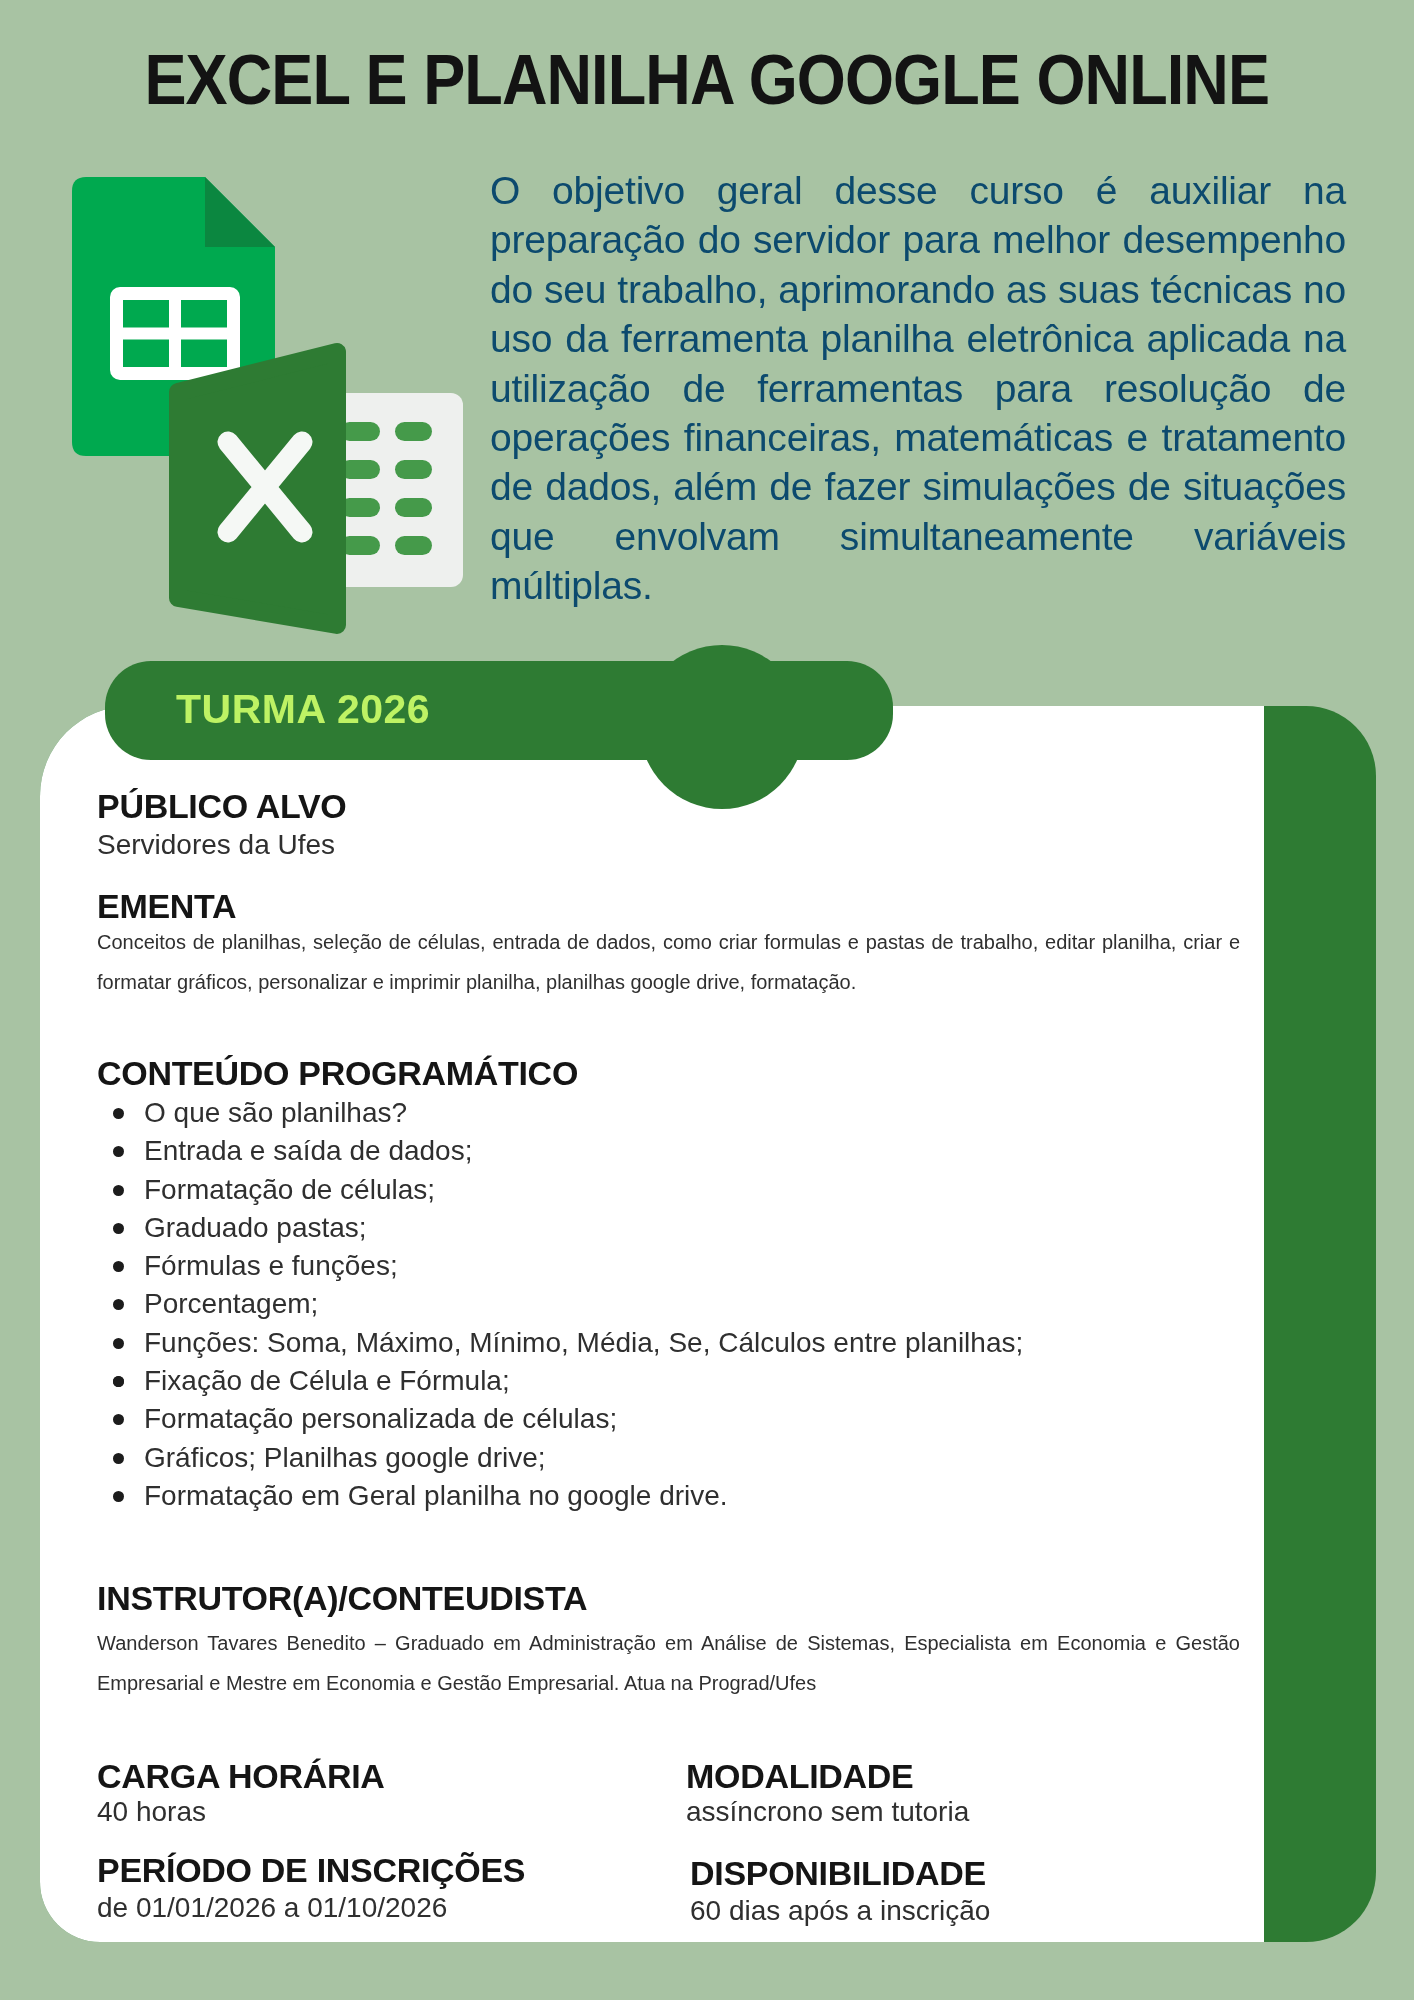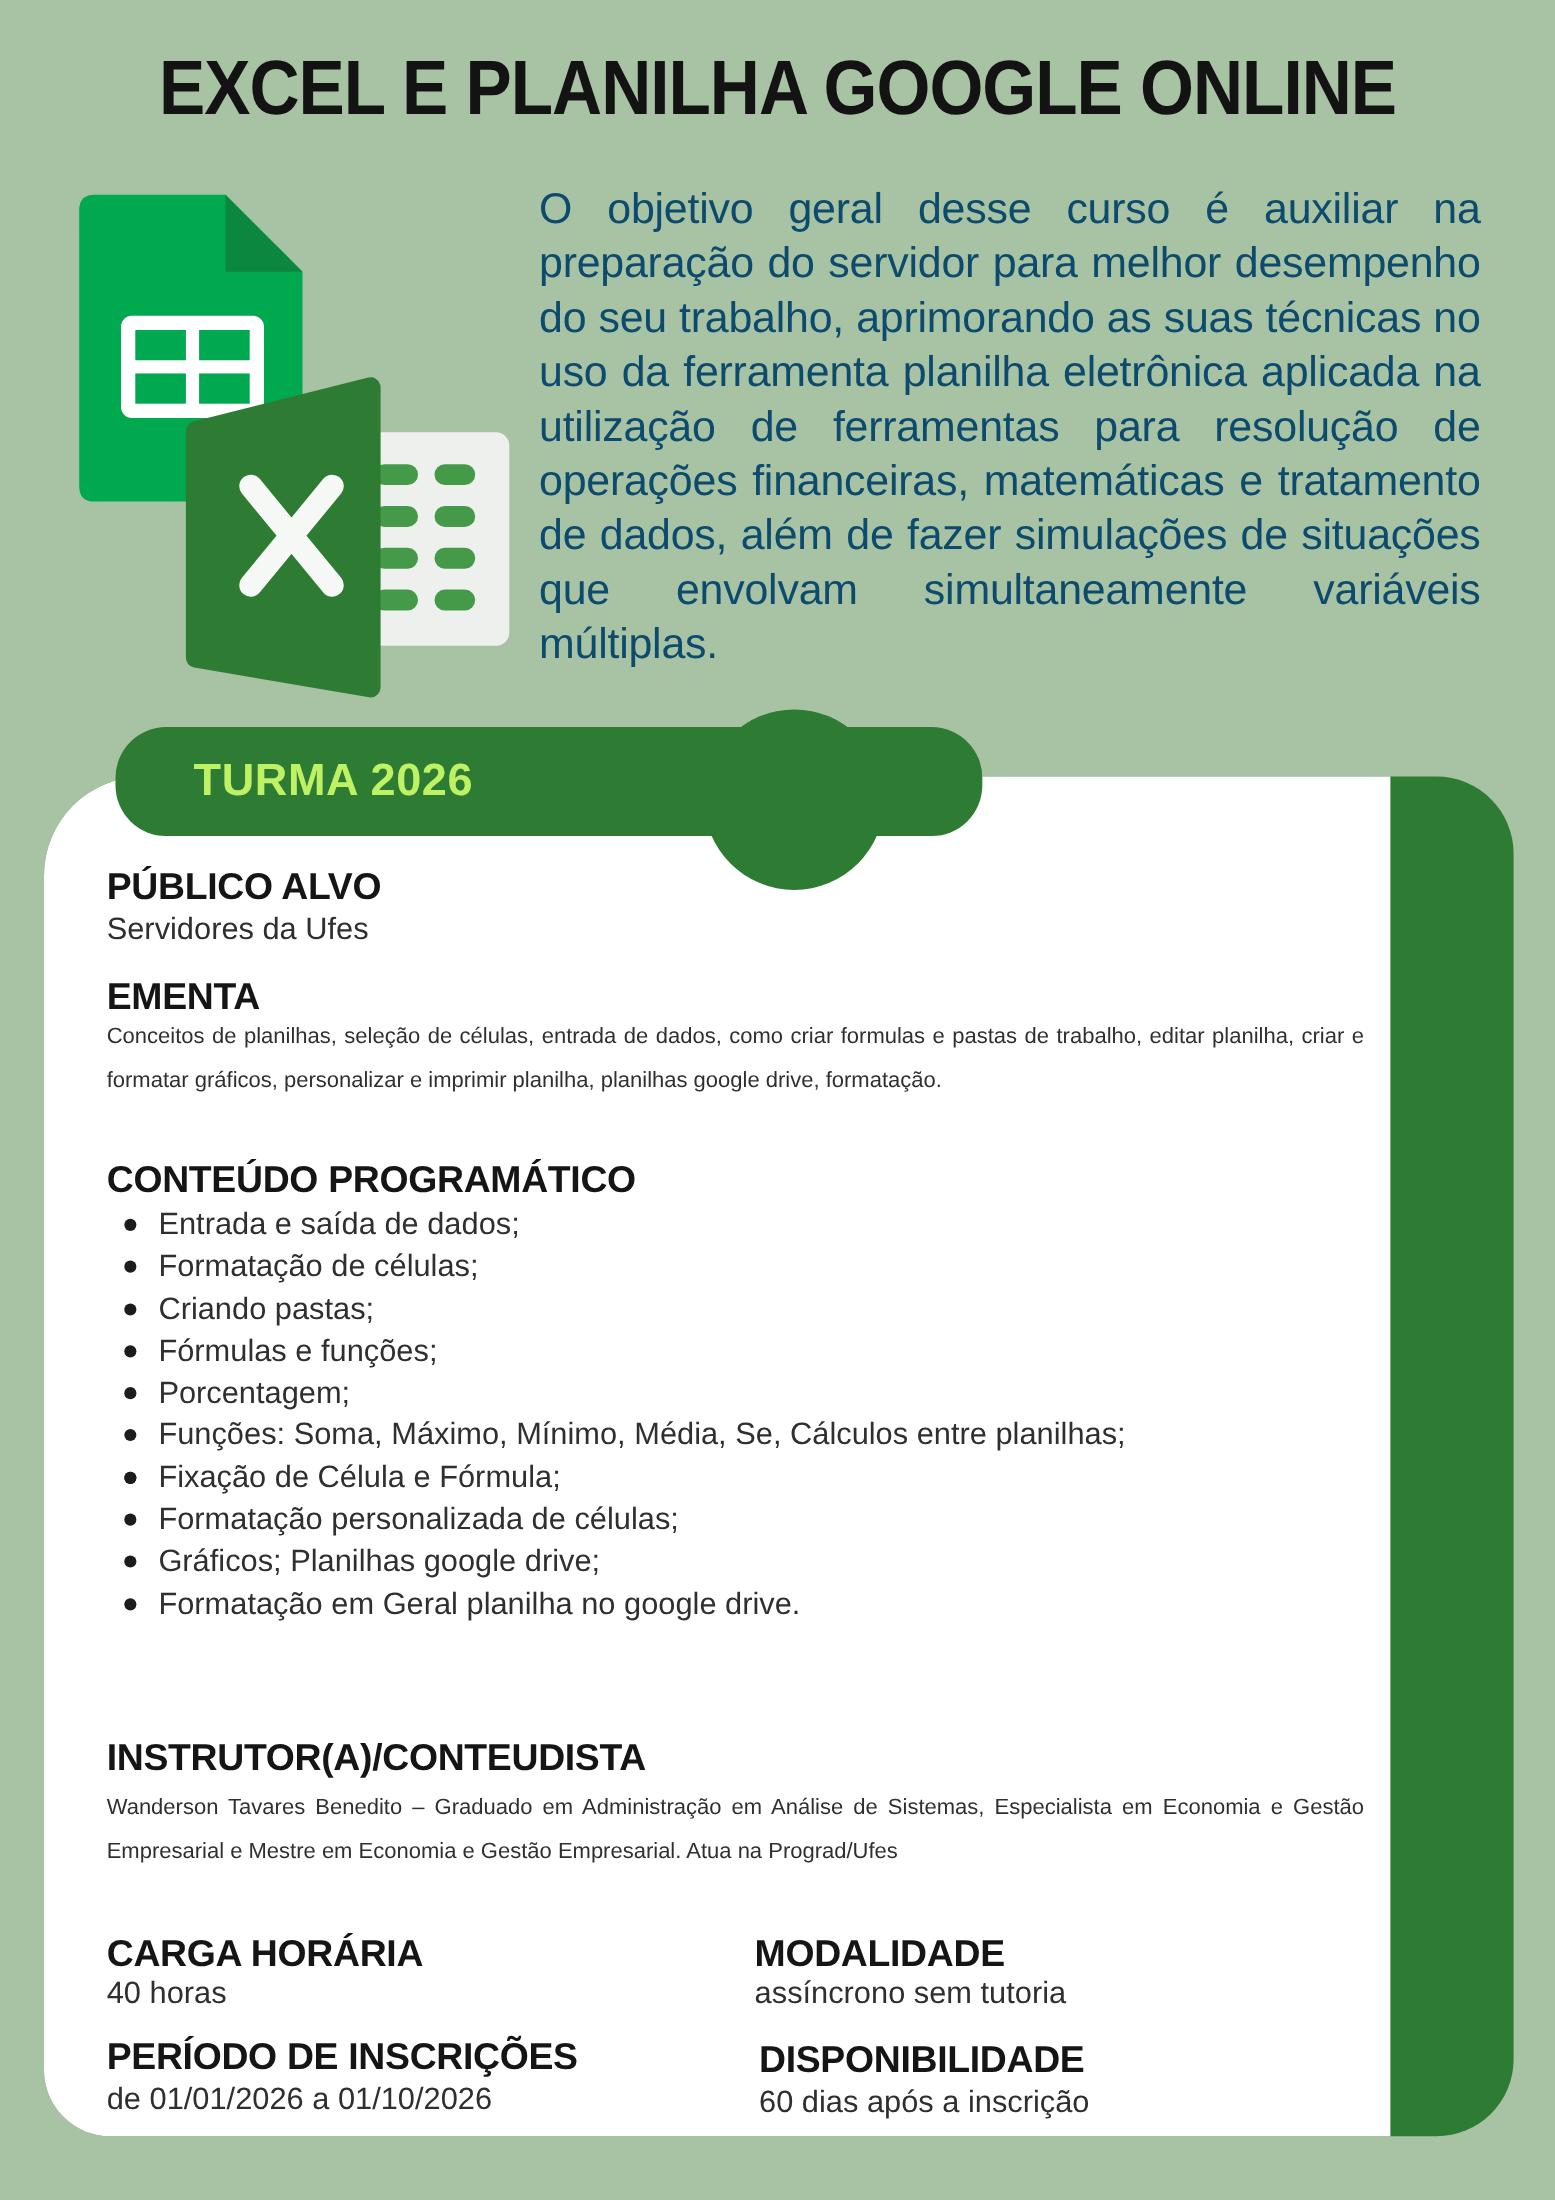--- a/index.html
+++ b/index.html
@@ -125,23 +125,24 @@
 </div>
 
 <div class="sec h pos-publico-h">PÚBLICO ALVO</div>
 <div class="sec t pos-publico-t">Servidores da Ufes</div>
 
 <div class="sec h pos-ementa-h">EMENTA</div>
 <div class="sec p pos-ementa-t">Conceitos de planilhas, seleção de células, entrada de dados, como criar formulas e pastas de trabalho, editar planilha, criar e formatar gráficos, personalizar e imprimir planilha, planilhas google drive, formatação.</div>
 
 <div class="sec h pos-conteudo-h">CONTEÚDO PROGRAMÁTICO</div>
 <ul class="conteudo-list">
+    <li><span class="dot"></span><span>O que são planilhas?</span></li>
     <li><span class="dot"></span><span>Entrada e saída de dados;</span></li>
     <li><span class="dot"></span><span>Formatação de células;</span></li>
-    <li><span class="dot"></span><span>Criando pastas;</span></li>
+    <li><span class="dot"></span><span>Graduado pastas;</span></li>
     <li><span class="dot"></span><span>Fórmulas e funções;</span></li>
     <li><span class="dot"></span><span>Porcentagem;</span></li>
     <li><span class="dot"></span><span>Funções: Soma, Máximo, Mínimo, Média, Se, Cálculos entre planilhas;</span></li>
     <li><span class="dot"></span></li>
     <li><span class="dot"></span><span>Fixação de Célula e Fórmula;</span></li>
     <li><span class="dot"></span><span>Formatação personalizada de células;</span></li>
     <li><span class="dot"></span><span>Gráficos; Planilhas google drive;</span></li>
     <li><span class="dot"></span><span>Formatação em Geral planilha no google drive.</span></li>
   </ul>
 

